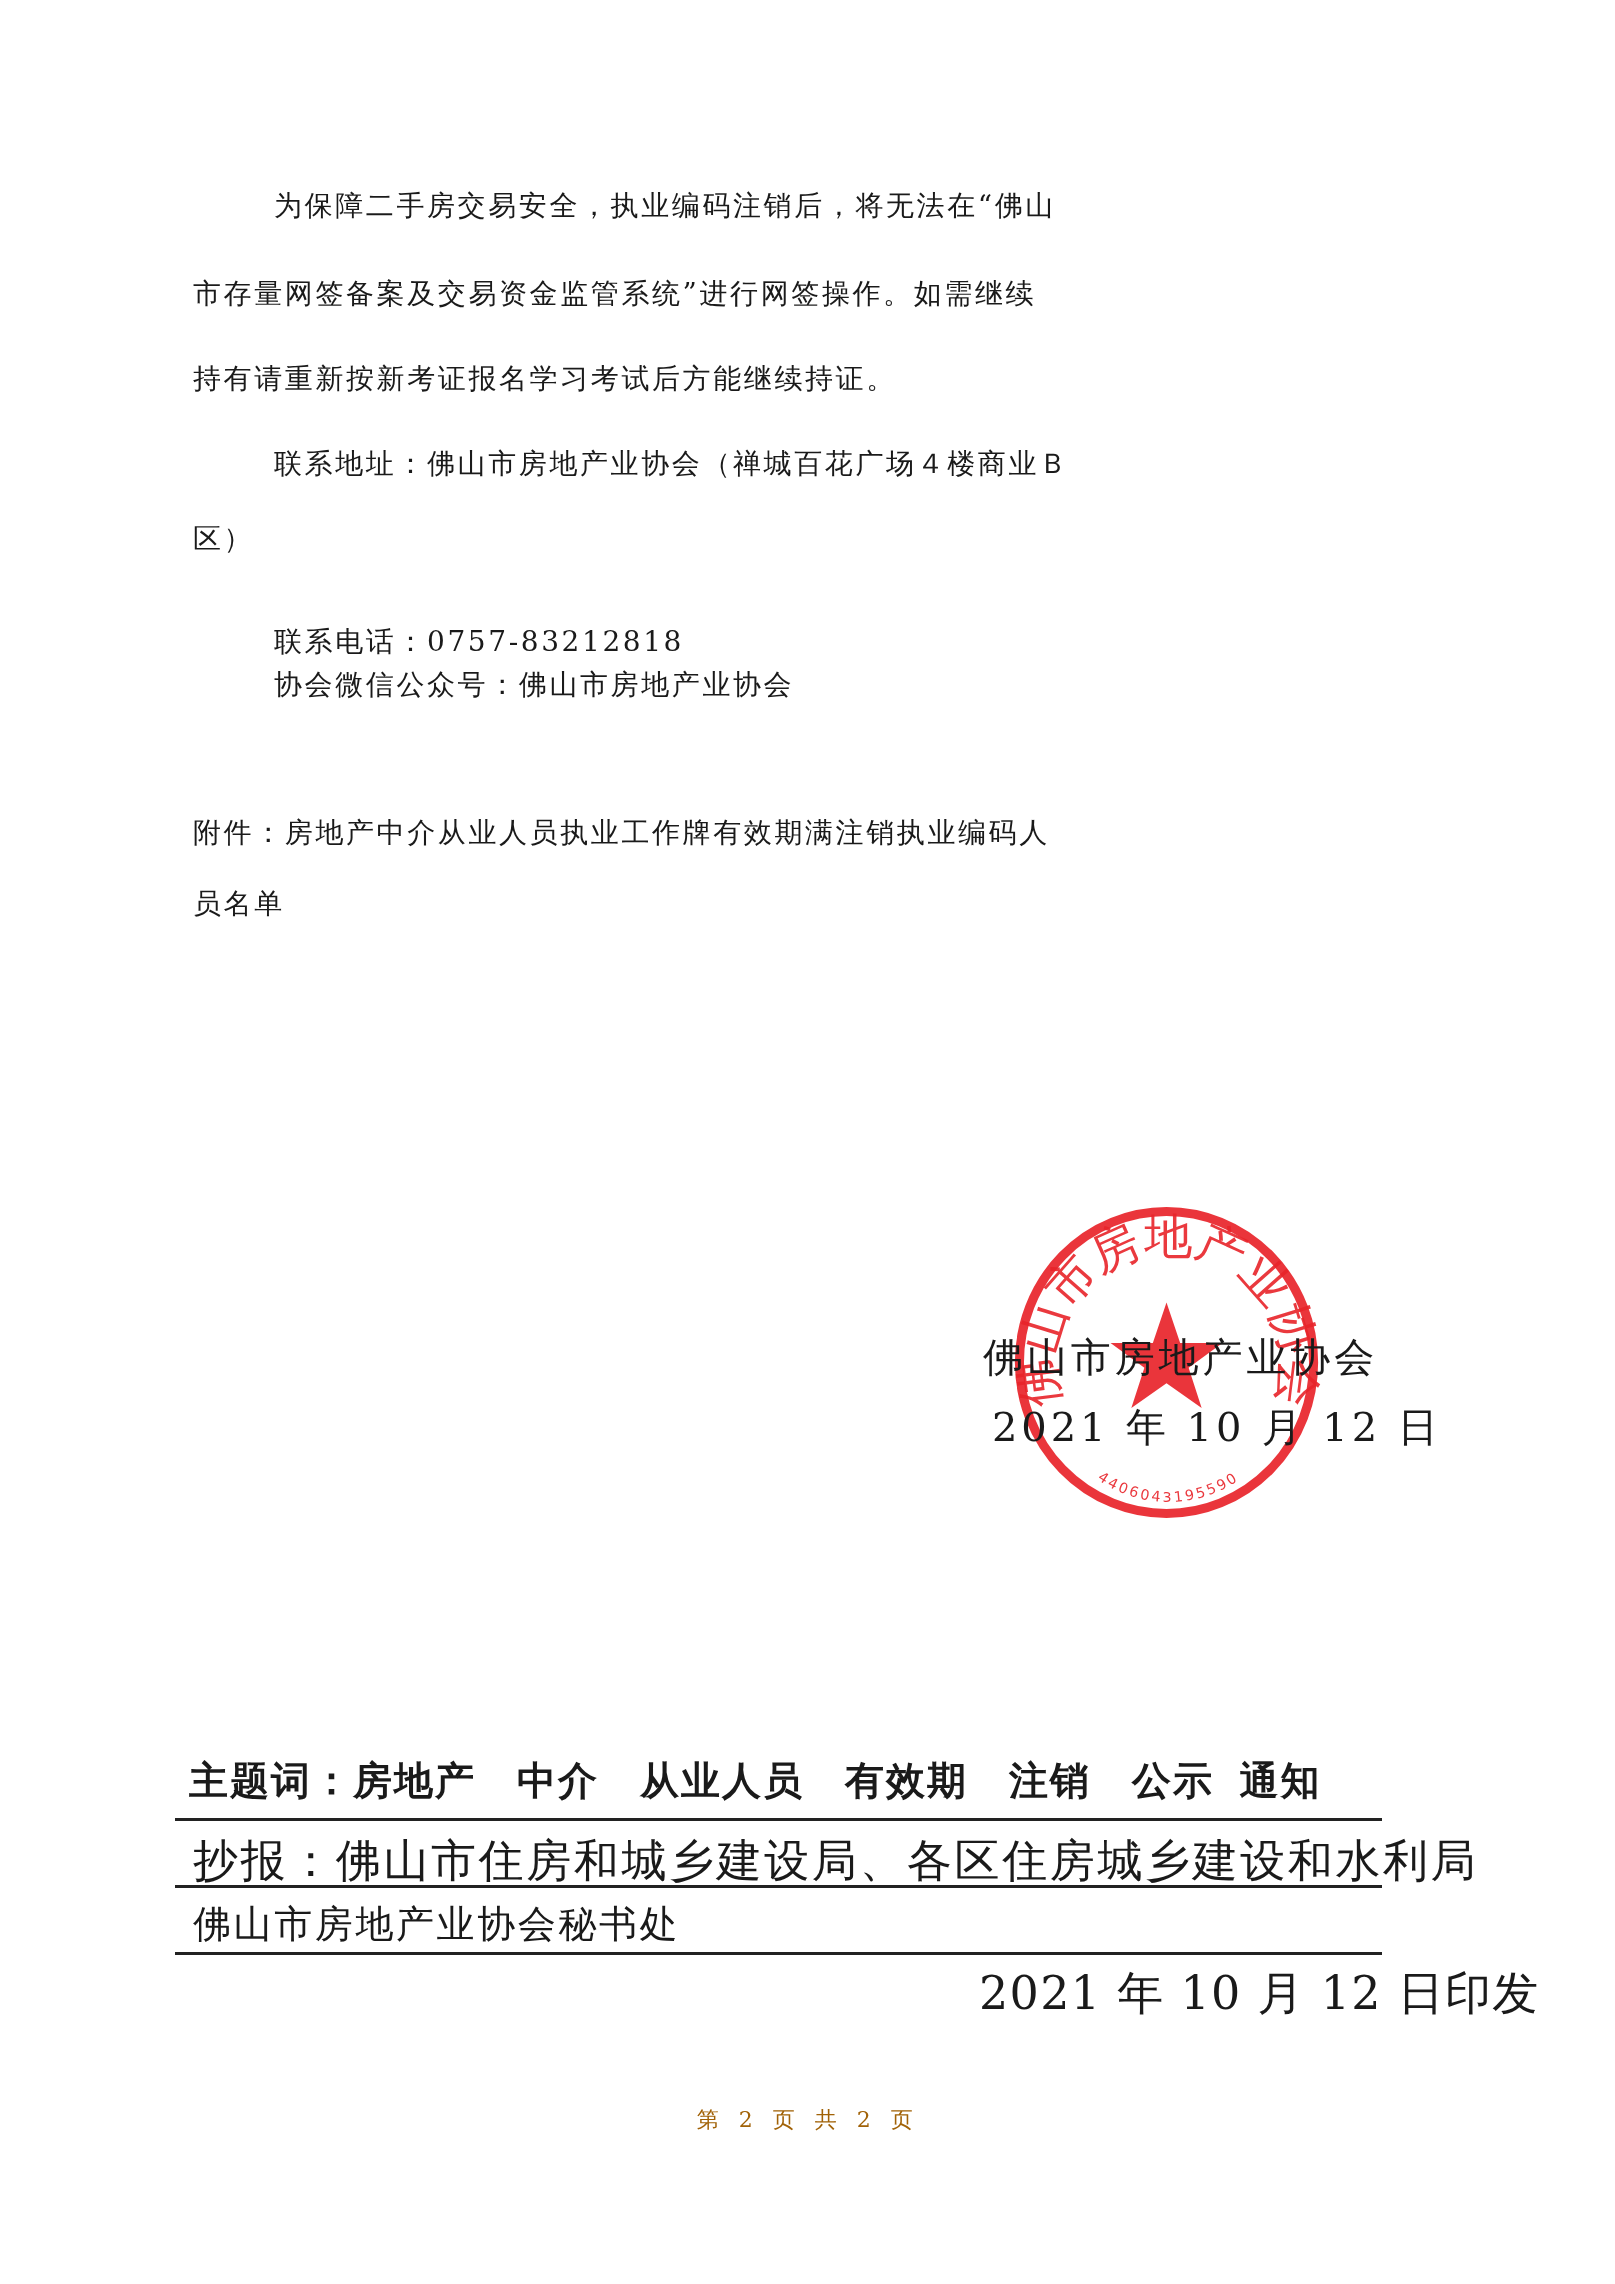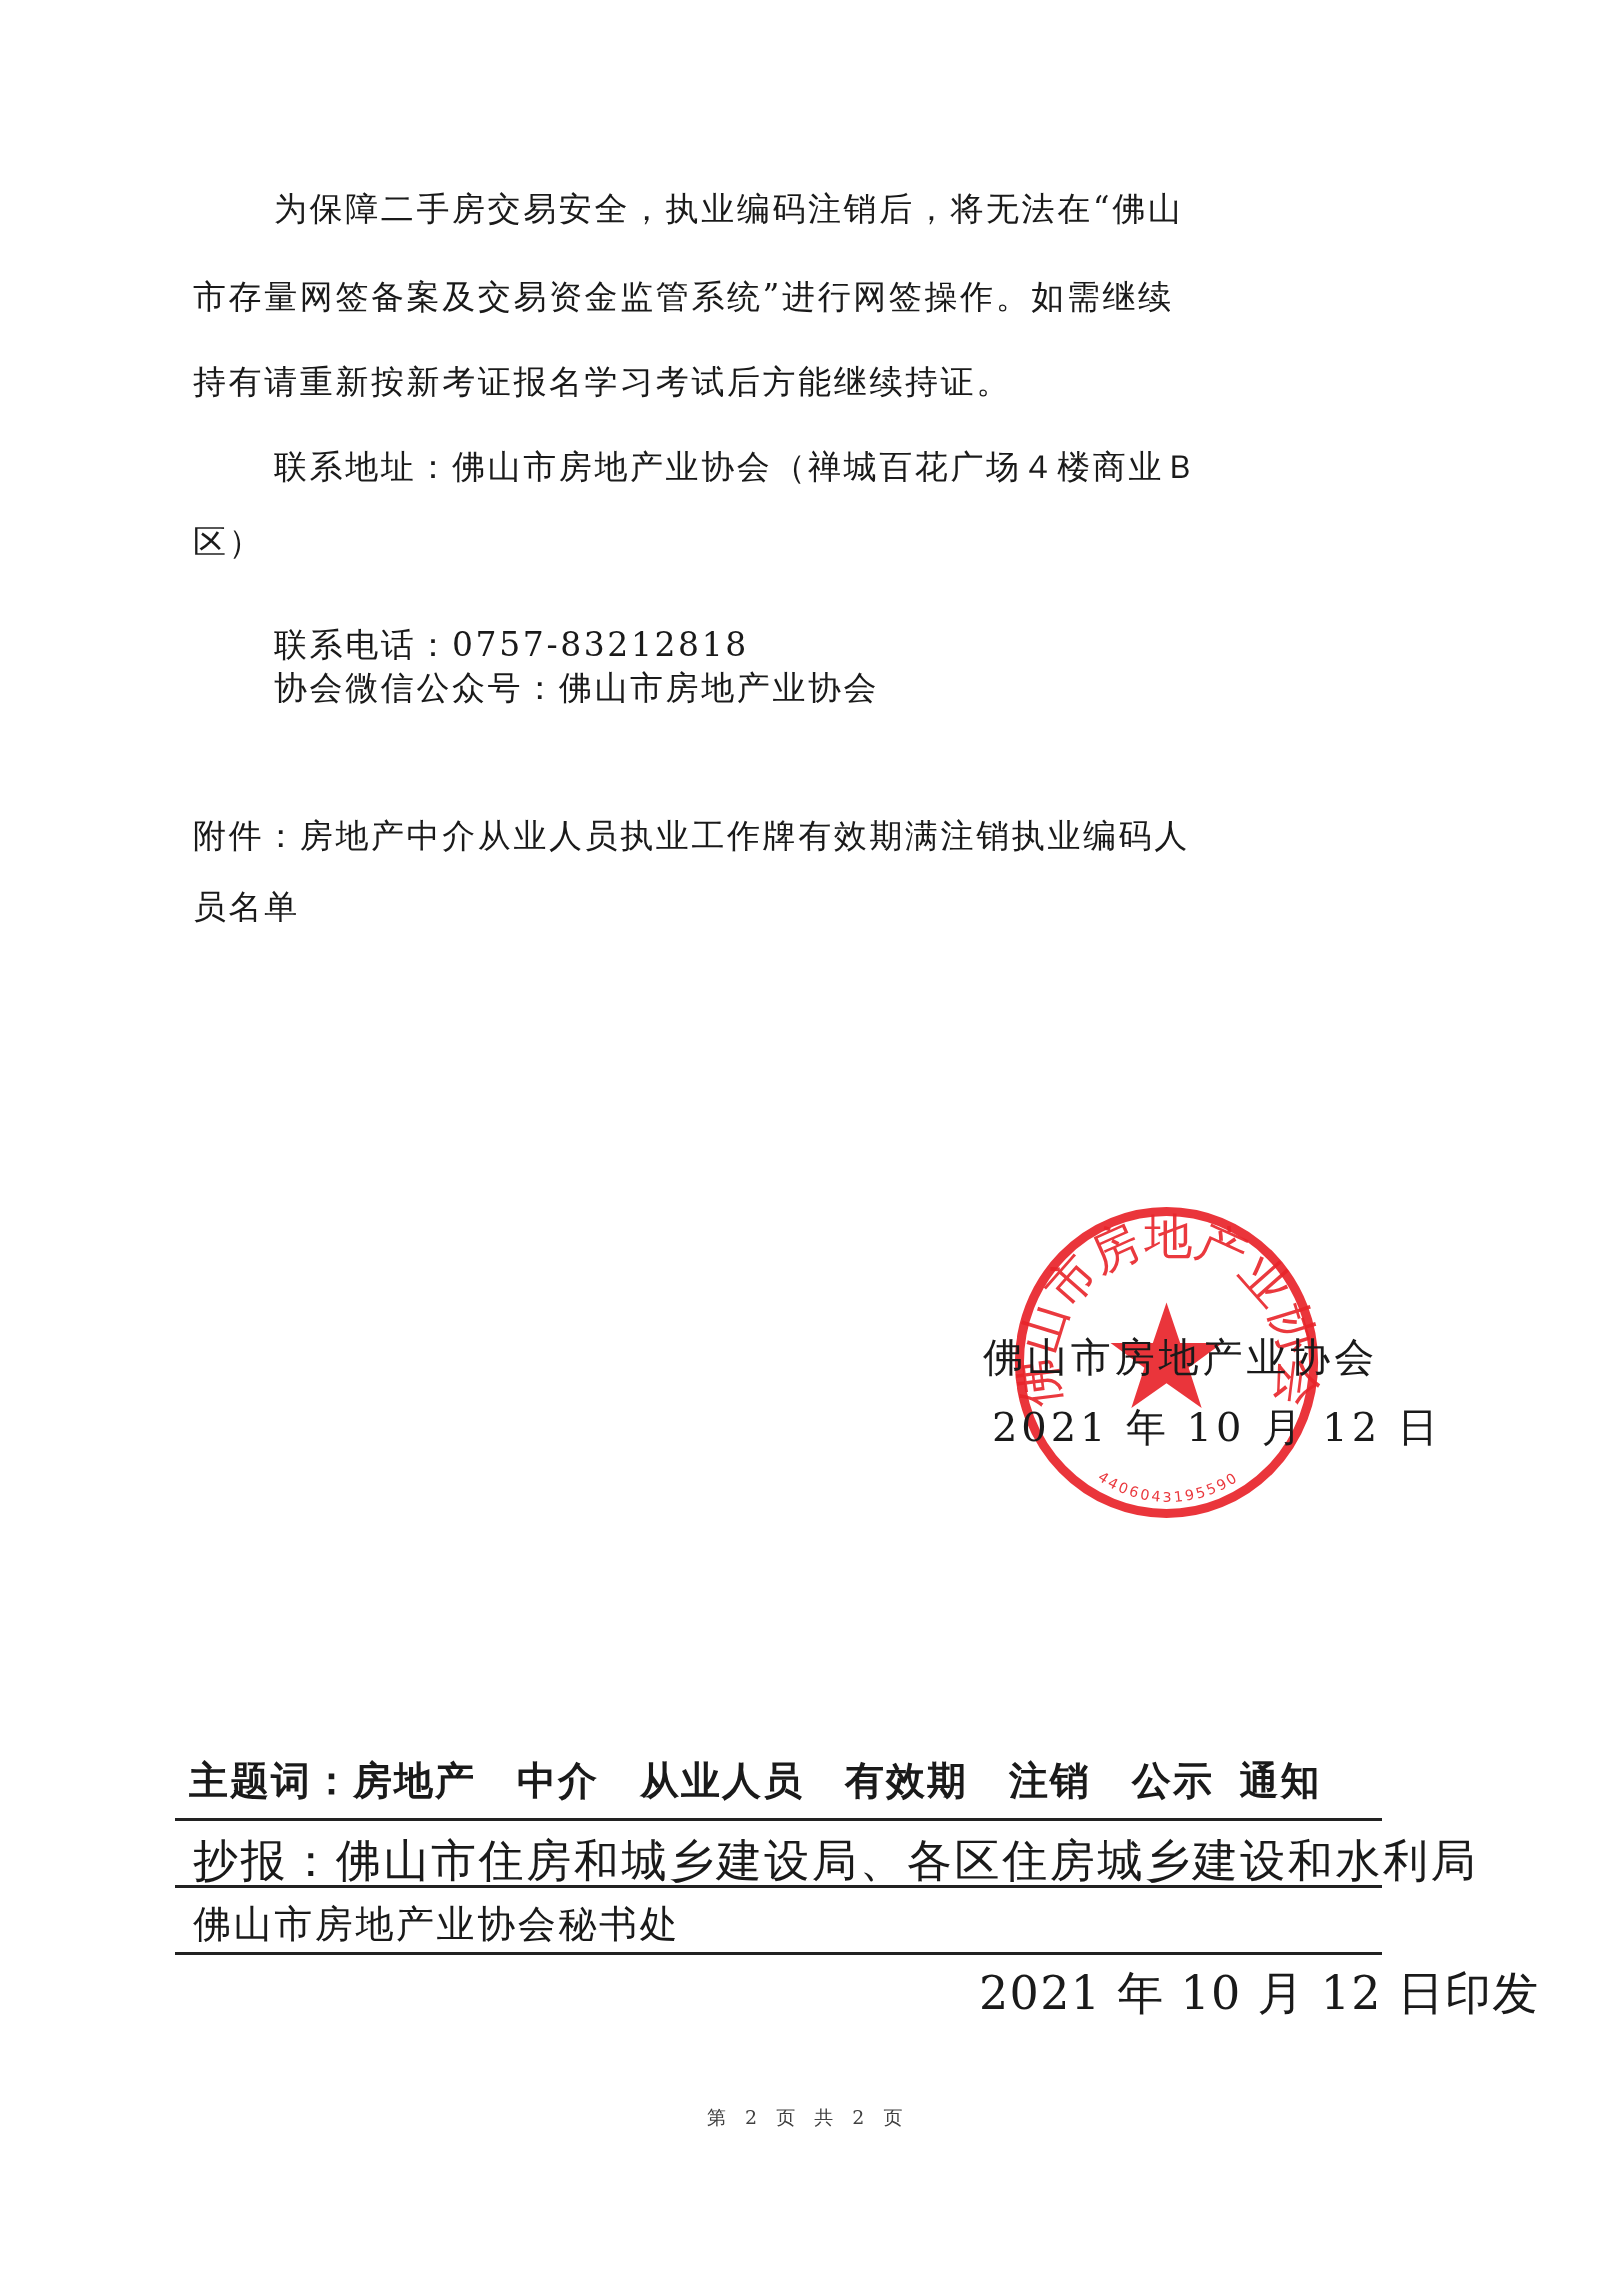--- a/index.html
+++ b/index.html
@@ -1,25 +1,25 @@
 <!DOCTYPE html>
 <html style="font-size:10.4px"><head>
 <meta charset="utf-8">
 <style>
   html, body { margin: 0; padding: 0; }
   body {
     width: 1616px; height: 2284px; background: #ffffff; position: relative; overflow: hidden;
     font-family: "DejaVu Serif", "Liberation Serif", serif; color: #1a1a1a;
   }
-  .line { position: absolute; font-size: 33px; line-height: 1; white-space: nowrap; letter-spacing: 2.6px; }
+  .line { position: absolute; font-size: 28px; line-height: 1; white-space: nowrap; letter-spacing: 2.6px; }
   .stamp { position: absolute; left: 1009px; top: 1205px; width: 315px; height: 315px; }
   .sig { position: absolute; font-size: 40px; white-space: nowrap; letter-spacing: 3.9px; }
   .rule { position: absolute; left: 175px; width: 1207px; height: 2.6px; background: #222; }
   .kw { font-family: Liberation Mono, monospace; font-weight: bold; font-size: 39px; }
-  .footer { position: absolute; top: 2105px; left: 0; width: 1616px; text-align: center; font-size: 19px; letter-spacing: 6.5px; color: #404040; }
+  .footer { position: absolute; top: 2105px; left: 0; width: 1616px; text-align: center; font-size: 22px; letter-spacing: 6.5px; color: #a16207; }
 </style>
 </head>
 <body>
 
 <div>
   <div class="line" style="left:274px; top:192px;">为保障二手房交易安全，执业编码注销后，将无法在“佛山</div>
   <div class="line" style="left:193px; top:280px;">市存量网签备案及交易资金监管系统”进行网签操作。如需继续</div>
   <div class="line" style="left:193px; top:365px;">持有请重新按新考证报名学习考试后方能继续持证。</div>
 </div>
 

